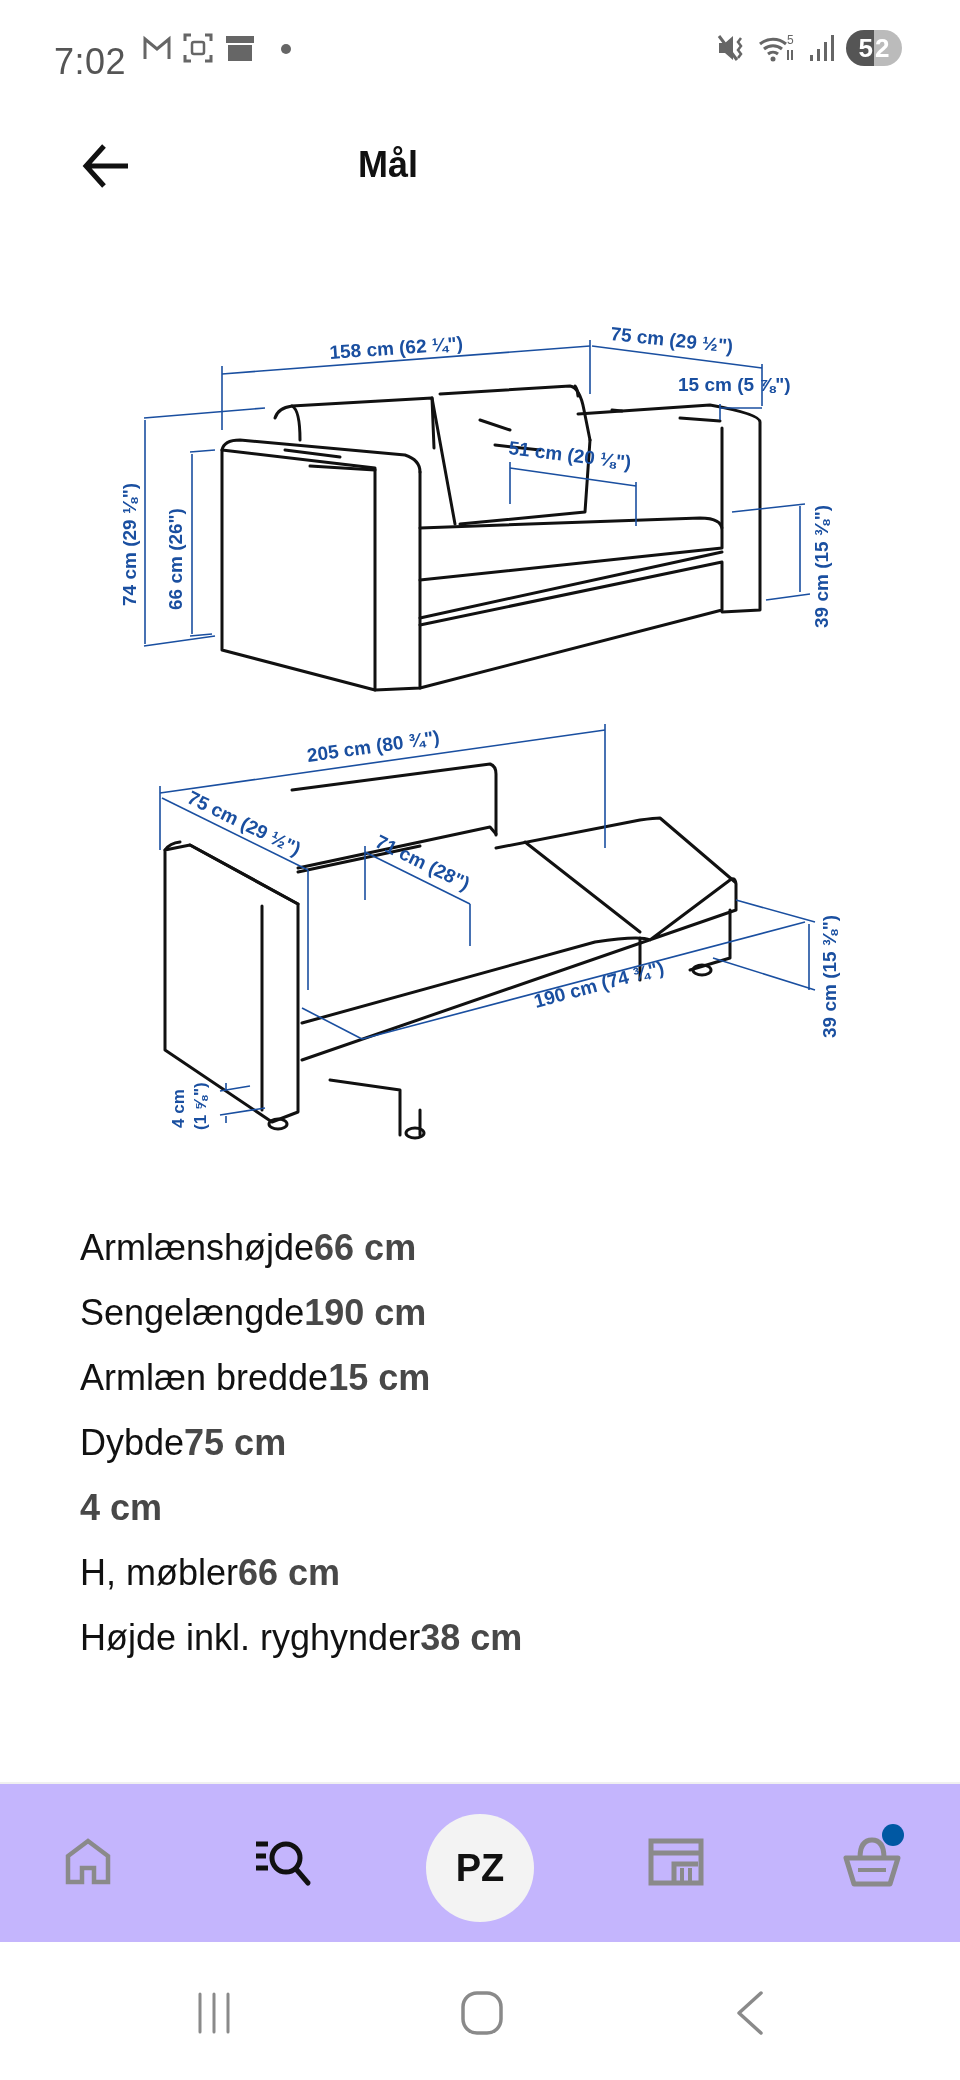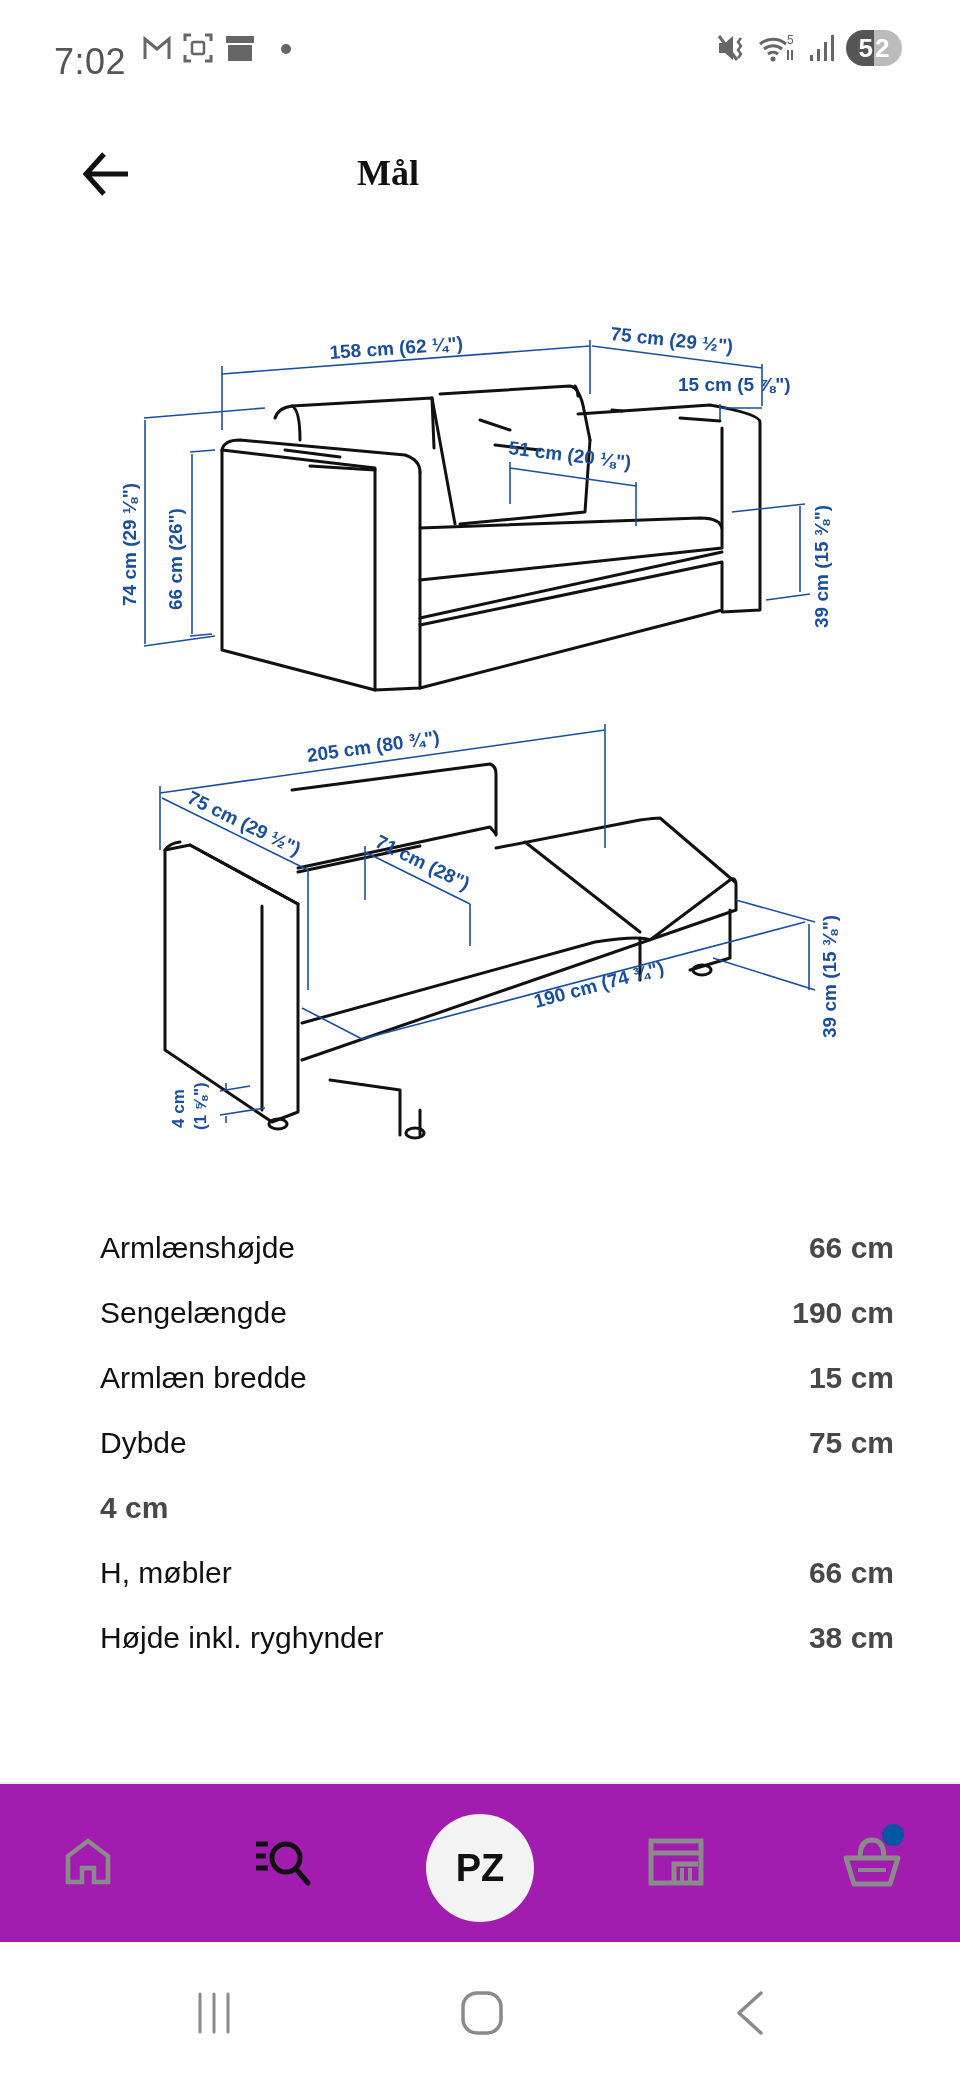--- a/index.html
+++ b/index.html
@@ -16,40 +16,40 @@
     }
     .status-left-icons { position: absolute; left: 142px; top: 32px; display: flex; gap: 10px; align-items: center; }
     .status-right-icons { position: absolute; right: 58px; top: 30px; display: flex; gap: 10px; align-items: center; }
     .battery-badge {
       width: 56px; height: 36px; border-radius: 18px; overflow: hidden; display: flex;
       font-size: 26px; font-weight: bold; color: #fff; align-items: center;
     }
     .battery-badge .b-left { background: #555; height: 100%; width: 50%; display:flex; align-items:center; justify-content:flex-end; padding-right:1px; }
     .battery-badge .b-right { background: #bbb; height: 100%; width: 50%; display:flex; align-items:center; padding-left:1px; }
 
-    .app-header { position: absolute; top: 108px; left: 0; width: 776px; height: 130px; font-family: Liberation Serif, serif; }
+    .app-header { position: absolute; top: 100px; left: 0; width: 776px; height: 130px; }
     .back-button { position: absolute; left: 78px; top: 38px; width: 56px; height: 56px; cursor: pointer; }
     .page-title {
       position: absolute; left: 0; right: 0; top: 44px; text-align: center;
       font-size: 36px; font-weight: bold; color: #111;
     }
 
     .diagram { position: absolute; left: 0; top: 290px; width: 960px; height: 870px; }
 
     .dims-list { position: absolute; left: 0; top: 1215px; width: 960px; }
     .dim-row {
-      height: 65px; display: flex; justify-content: space-between; align-items: center;
-      padding: 0 66px 0 100px; font-size: 30px;
+      height: 65px; display: flex; align-items: center;
+      padding: 0 66px 0 80px; font-size: 36px;
     }
     .dim-label { color: #111111; }
     .dim-value { color: #484848; font-weight: bold; }
 
     .bottom-nav {
       position: absolute; left: 0; top: 1782px; width: 960px; height: 160px;
-      background: #a21caf; border-top: 2px solid #f0f0f0;
+      background: #c4b5fd; border-top: 2px solid #f0f0f0;
     }
     .nav-item { position: absolute; top: 30px; width: 96px; height: 96px; display: flex; align-items: center; justify-content: center; cursor: pointer; }
     .nav-profile {
       position: absolute; left: 426px; top: 30px; width: 108px; height: 108px; border-radius: 54px;
       background: #f3f3f3; display: flex; align-items: center; justify-content: center;
       font-size: 38px; font-weight: bold; color: #111; cursor: pointer;
     }
     .cart-dot { position: absolute; right: 16px; top: 10px; width: 22px; height: 22px; border-radius: 11px; }
 
     .system-nav { position: absolute; left: 0; top: 1942px; width: 960px; height: 138px; background: #fff; }

